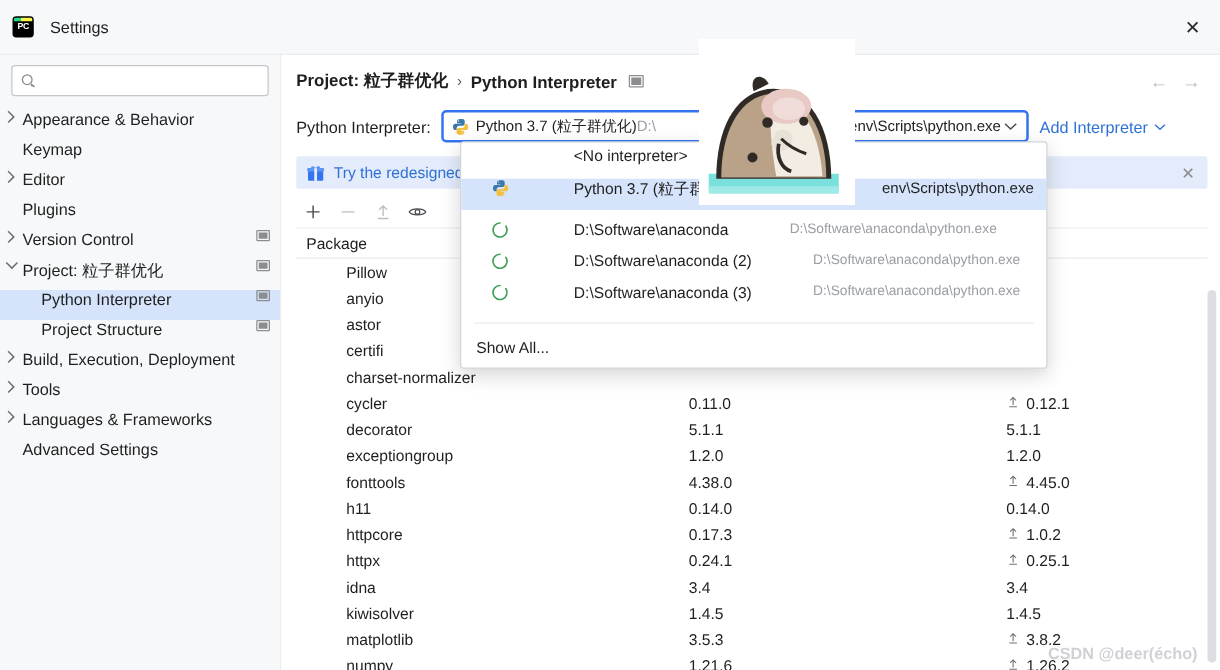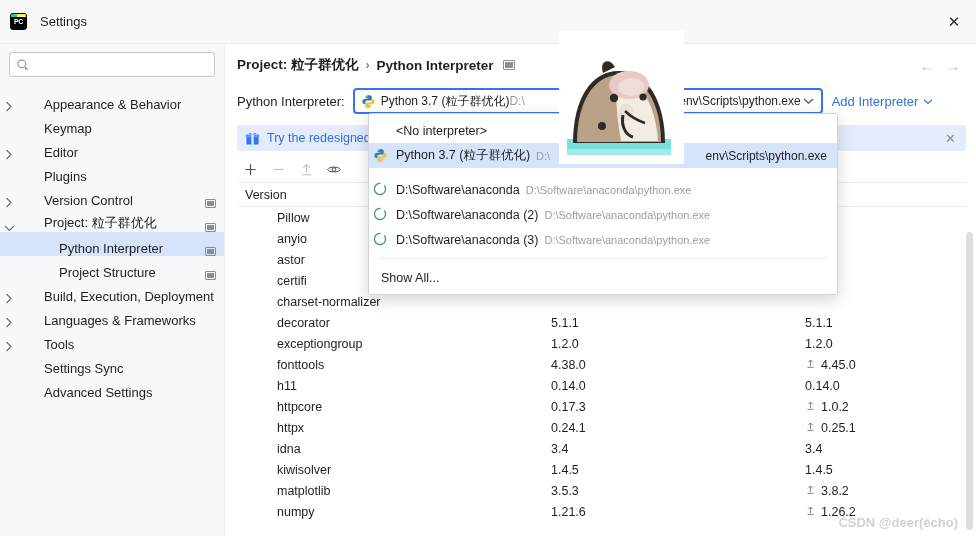--- a/index.html
+++ b/index.html
@@ -55,22 +55,22 @@
     background: #fff; display: flex; align-items: center; padding: 0 6px;
   }
   .search-ico { width: 14px; height: 14px; flex: none; opacity: .65; }
   .search-input {
     border: none; outline: none; flex: 1; font-size: 12.5px;
     font-family: "Liberation Sans", sans-serif; background: transparent;
     margin-left: 3px; color: #1f1f1f;
   }
   .tree { padding-top: 3px; }
   .tree-row {
-    display: flex; align-items: flex-end; height: 24px;
-    padding-right: 8px; position: relative; cursor: default; gap: 26px;
+    display: flex; align-items: flex-start; height: 24px;
+    padding-right: 8px; position: relative; cursor: default;
   }
   .tree-row.sel { background: #d5e4fb; }
   .arrow {
     width: 18px; flex: none; display: flex; align-items: center;
     justify-content: center; color: #6e6e6e; font-size: 10px;
   }
   .arrow svg { display: block; }
   .tree-label { font-size: 13px; color: #1f1f1f; white-space: nowrap; }
   .tree-row.indent .tree-label { padding-left: 15px; }
   .badge-ico {
@@ -173,22 +173,22 @@
   }
 
   
   .dropdown {
     position: absolute; left: 368px; top: 113px; width: 470px;
     background: #fff; border: 1px solid #d3d5db; border-radius: 3px;
     box-shadow: 0 5px 16px rgba(0,0,0,0.17); z-index: 40;
     padding: 4px 0 3px 0;
   }
   .dd-item {
-    height: 25px; display: flex; align-items: center; padding: 0 10px 0 4px;
-    font-size: 12.5px; white-space: nowrap;
+    height: 25px; display: flex; align-items: flex-start; padding: 0 10px 0 24px;
+    font-size: 12.5px; white-space: nowrap; gap: 43px;
   }
   .dd-item.sel { background: #d5e4fb; }
   .dd-ico { width: 15px; height: 15px; flex: none; margin-right: 8px; }
   .dd-ico.spacer { background: transparent; }
   .dd-name { color: #1f1f1f; }
   .dd-path { color: #9a9da3; margin-left: 6px; font-size: 11px; }
   .dd-sep { height: 1px; background: #ebecf0; margin: 6px 10px; }
   .dd-showall {
     height: 26px; display: flex; align-items: center; padding-left: 12px;
     font-size: 12.5px; color: #1f1f1f;
@@ -293,33 +293,29 @@
               </svg>
             </span>
             <span class="tree-label">Build, Execution, Deployment</span>
           </div>
           <div class="tree-row">
             <span class="arrow">
               <svg width="8" height="11" viewBox="0 0 8 11">
                 <path d="M1.5 1 L6 5.5 L1.5 10" fill="none" stroke="#6e6e6e" stroke-width="1.2"></path>
               </svg>
             </span>
-            <span class="tree-label">Languages &amp; Frameworks</span>
+            <span class="tree-label">Tools</span>
           </div>
           <div class="tree-row">
             <span class="arrow">
               <svg width="8" height="11" viewBox="0 0 8 11">
                 <path d="M1.5 1 L6 5.5 L1.5 10" fill="none" stroke="#6e6e6e" stroke-width="1.2"></path>
               </svg>
             </span>
-            <span class="tree-label">Tools</span>
-          </div>
-          <div class="tree-row">
-            <span class="arrow"></span>
-            <span class="tree-label">Settings Sync</span>
+            <span class="tree-label">Languages &amp; Frameworks</span>
           </div>
           <div class="tree-row">
             <span class="arrow"></span>
             <span class="tree-label">Advanced Settings</span>
           </div>
         </div>
     </div>
 
     <div class="main">
 
@@ -391,20 +387,21 @@
         <span class="tb-btn">
           <svg width="16" height="15" viewBox="0 0 18 16">
             <path d="M1.6 8 C4 4.4 14 4.4 16.4 8 C14 11.6 4 11.6 1.6 8 Z" fill="none" stroke="#4a4d52" stroke-width="1.1"></path>
             <circle cx="9" cy="8" r="2.1" fill="none" stroke="#4a4d52" stroke-width="1.1"></circle>
           </svg>
         </span>
       </div>
 
       <div class="tbl">
         <div class="tbl-head">
+          <div class="th c1">Package</div>
           <div class="th c2">Version</div>
           <div class="th c3">Latest version</div>
         </div>
         <div id="tbl-body">
             <div class="tr">
               <div class="td c1">Pillow</div>
               <div class="td c2"></div>
               <div class="td c3">
                 <span></span>
               </div>
@@ -428,20 +425,31 @@
               <div class="td c2"></div>
               <div class="td c3">
                 <span></span>
               </div>
             </div>
             <div class="tr">
               <div class="td c1">charset-normalizer</div>
               <div class="td c2"></div>
               <div class="td c3">
                 <span></span>
+              </div>
+            </div>
+            <div class="tr">
+              <div class="td c1">cycler</div>
+              <div class="td c2">0.11.0</div>
+              <div class="td c3">
+                <span><svg class="up-ico" viewBox="0 0 16 16">
+                    <path d="M8 3 V11.5 M4.6 6.3 L8 2.9 L11.4 6.3" stroke="#6e6e6e" stroke-width="1.25" fill="none"></path>
+                    <path d="M3.6 13.6 H12.4" stroke="#6e6e6e" stroke-width="1.25"></path>
+                  </svg></span>
+                <span>0.12.1</span>
               </div>
             </div>
             <div class="tr">
               <div class="td c1">decorator</div>
               <div class="td c2">5.1.1</div>
               <div class="td c3">
                 <span>5.1.1</span>
               </div>
             </div>
             <div class="tr">

